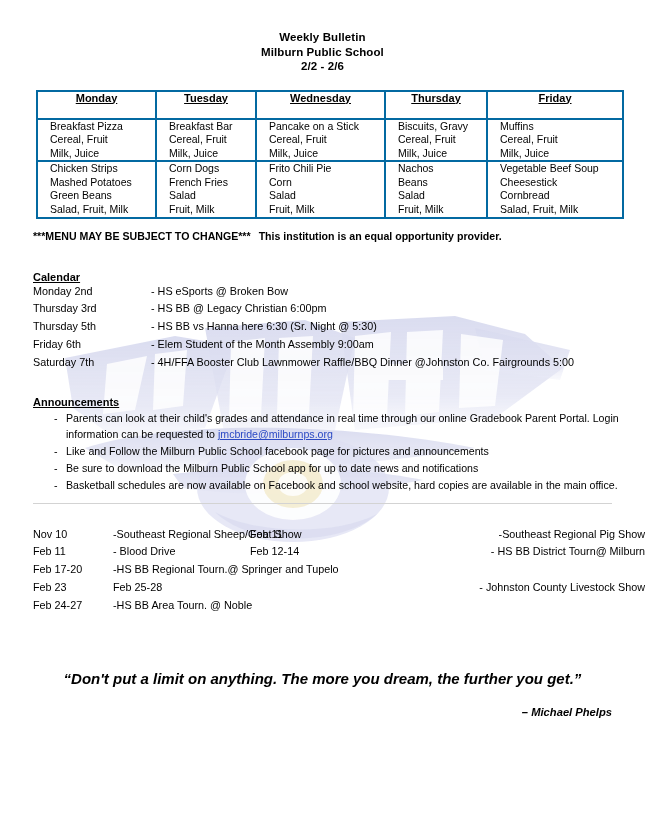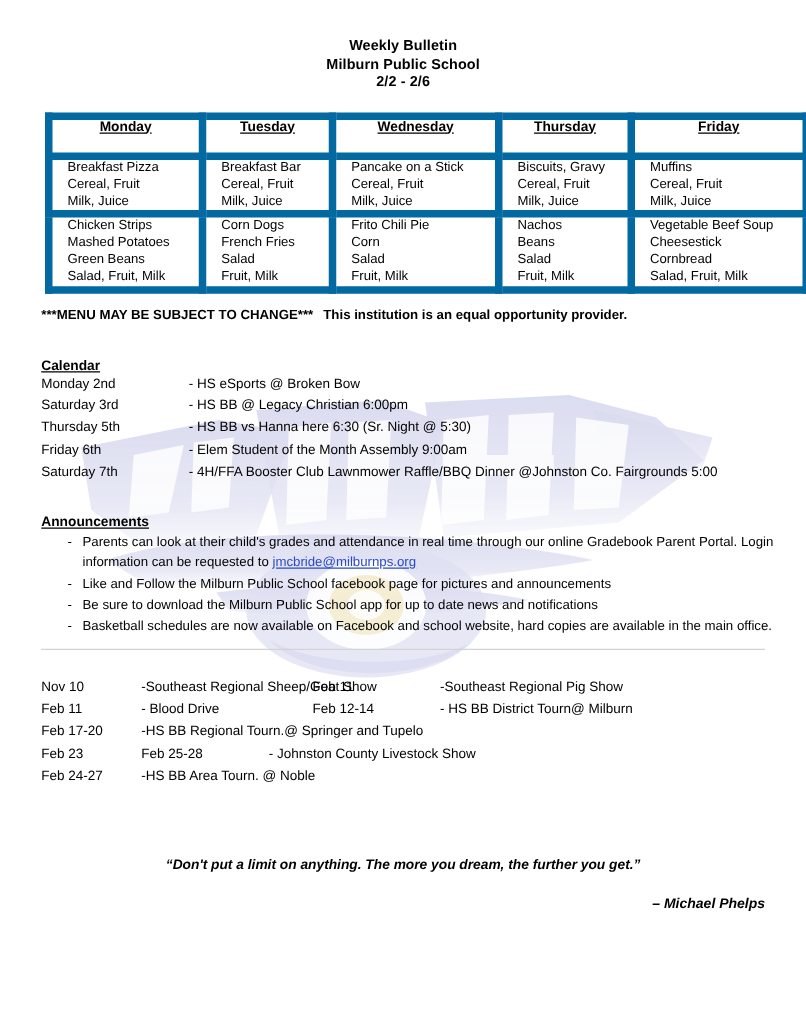--- a/index.html
+++ b/index.html
@@ -51,21 +51,21 @@
   
   .menu-table-wrap {
     margin: 16px 33px 0 36px;
   }
   table.menu {
     border-collapse: collapse;
     width: 576px;
     table-layout: fixed;
   }
   table.menu td, table.menu th {
-    border: 6px solid #0369a1;
+    border: 2px solid #0369a1;
     vertical-align: top;
     padding: 0;
   }
   th.dayhead {
     text-align: center;
     height: 26px;
     font-size: 11px;
     font-weight: bold;
   }
   th.dayhead span {
@@ -134,29 +134,29 @@
   #upcoming-section { margin: 22px 0 0 33px; }
   .up-row {
     display: flex;
     font-size: 10.8px;
     line-height: 17.8px;
     white-space: nowrap;
   }
   .up-date  { width: 80px;  flex: 0 0 80px; }
   .up-event { width: 137px; flex: 0 0 137px; }
   .up-date2 { width: 102px; flex: 0 0 102px; }
-  .up-event2{ flex: 1 1 auto; }
+  .up-event2{ flex: 1 1 auto; text-align: right; }
 
   
   #quote-section {
     margin-top: 55px;
     text-align: center;
   }
   .quote-text {
-    font-size: 11px;
+    font-size: 15px;
     font-weight: bold;
     font-style: italic;
   }
   .quote-attr {
     font-size: 11.2px;
     font-weight: bold;
     font-style: italic;
     text-align: right;
     margin: 19px 33px 0 0;
   }
@@ -295,21 +295,21 @@
   </div>
 
   <div id="calendar-section">
     <div class="section-head">Calendar</div>
     <div>
       <div class="cal-row">
         <div class="cal-date">Monday 2nd</div>
         <div class="cal-event">- HS eSports @ Broken Bow</div>
       </div>
       <div class="cal-row">
-        <div class="cal-date">Saturday 3rd</div>
+        <div class="cal-date">Thursday 3rd</div>
         <div class="cal-event">- HS BB @ Legacy Christian 6:00pm</div>
       </div>
       <div class="cal-row">
         <div class="cal-date">Thursday 5th</div>
         <div class="cal-event">- HS BB vs Hanna here 6:30 (Sr. Night @ 5:30)</div>
       </div>
       <div class="cal-row">
         <div class="cal-date">Friday 6th</div>
         <div class="cal-event">- Elem Student of the Month Assembly 9:00am</div>
       </div>

